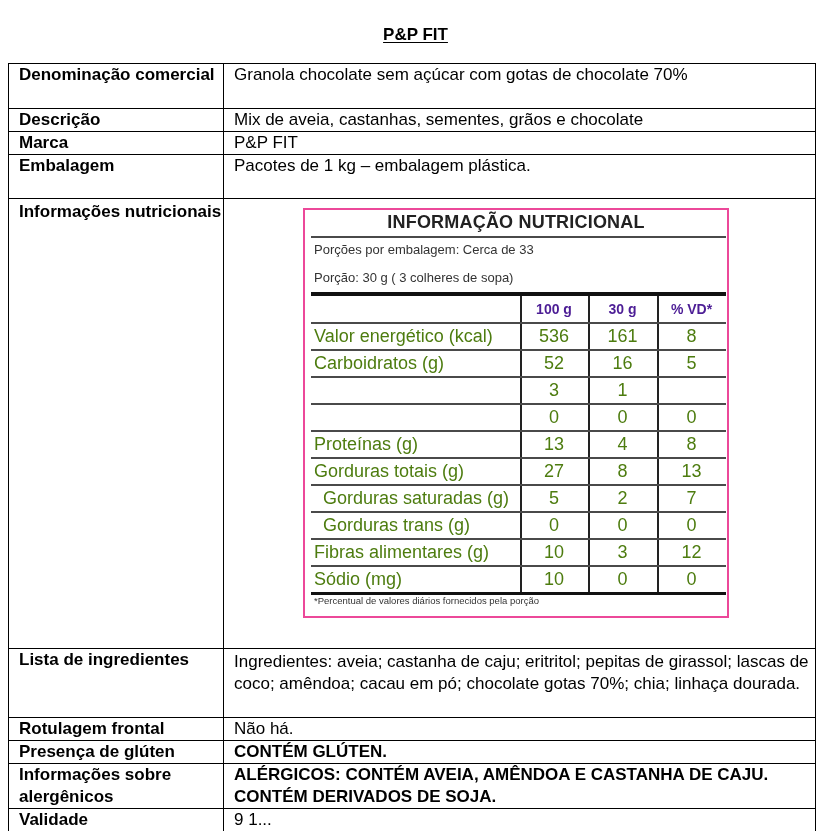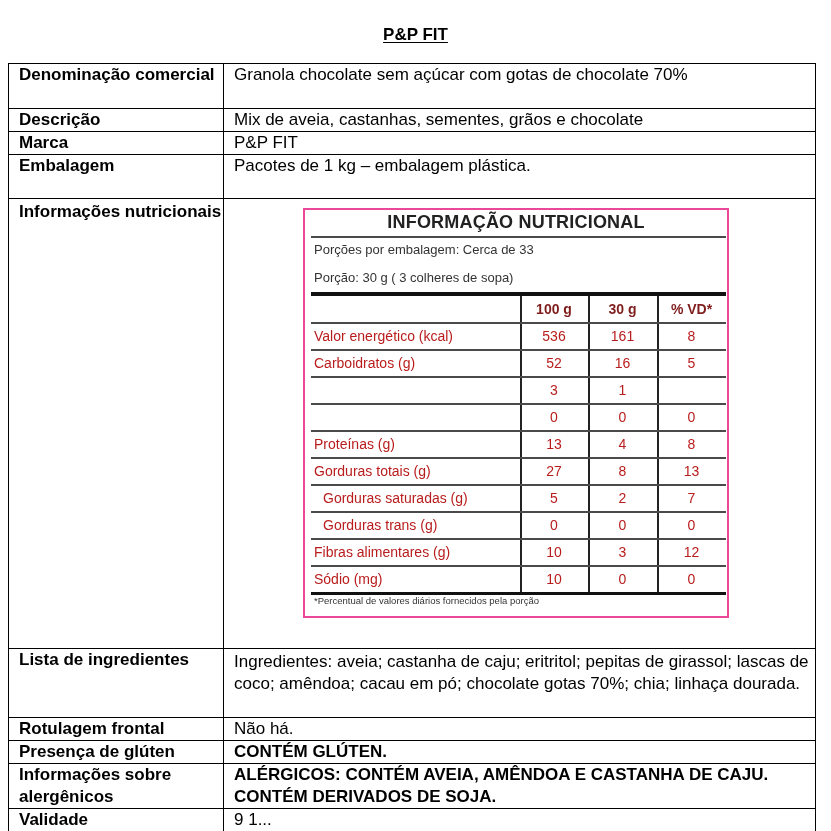--- a/index.html
+++ b/index.html
@@ -30,26 +30,26 @@
 
   
   .nut-label { position: absolute; left: 303px; top: 208px; width: 426px; height: 410px;
                border: 2px solid #ec4899; background: #fff; box-sizing: border-box; }
   .nut-title { position: absolute; left: 0; top: 2px; width: 100%; text-align: center;
                font-size: 18px; font-weight: bold; color: #222; letter-spacing: 0.2px; }
   .nut-line { position: absolute; left: 6px; width: 415px; background: #4a4a4a; }
   .nut-text { position: absolute; left: 9px; font-size: 13px; color: #333; }
   .nut-row { position: absolute; left: 6px; width: 415px; height: 27px; }
   .nut-row .cell { position: absolute; top: 0; height: 27px; line-height: 27px;
-                   font-size: 14px; color: #b91c1c; }
+                   font-size: 18px; color: #4d7c0f; }
   .nut-row .name { left: 3px; width: 205px; }
   .nut-row .c1 { left: 209px; width: 68px; text-align: center; }
   .nut-row .c2 { left: 277px; width: 69px; text-align: center; }
   .nut-row .c3 { left: 346px; width: 69px; text-align: center; }
-  .nut-row .hdr { font-weight: bold; font-size: 14px; color: #7f1d1d; }
+  .nut-row .hdr { font-weight: bold; font-size: 14px; color: #4c1d95; }
   .vline { position: absolute; width: 1.5px; background: #222; }
   .nut-foot { position: absolute; left: 9px; top: 385px; font-size: 9.5px; color: #333; }
 </style>
 </head>
 <body>
 
 <div class="doc-title"><span>P&amp;P FIT</span></div>
 
 <table class="spec-table">
   <tbody>

